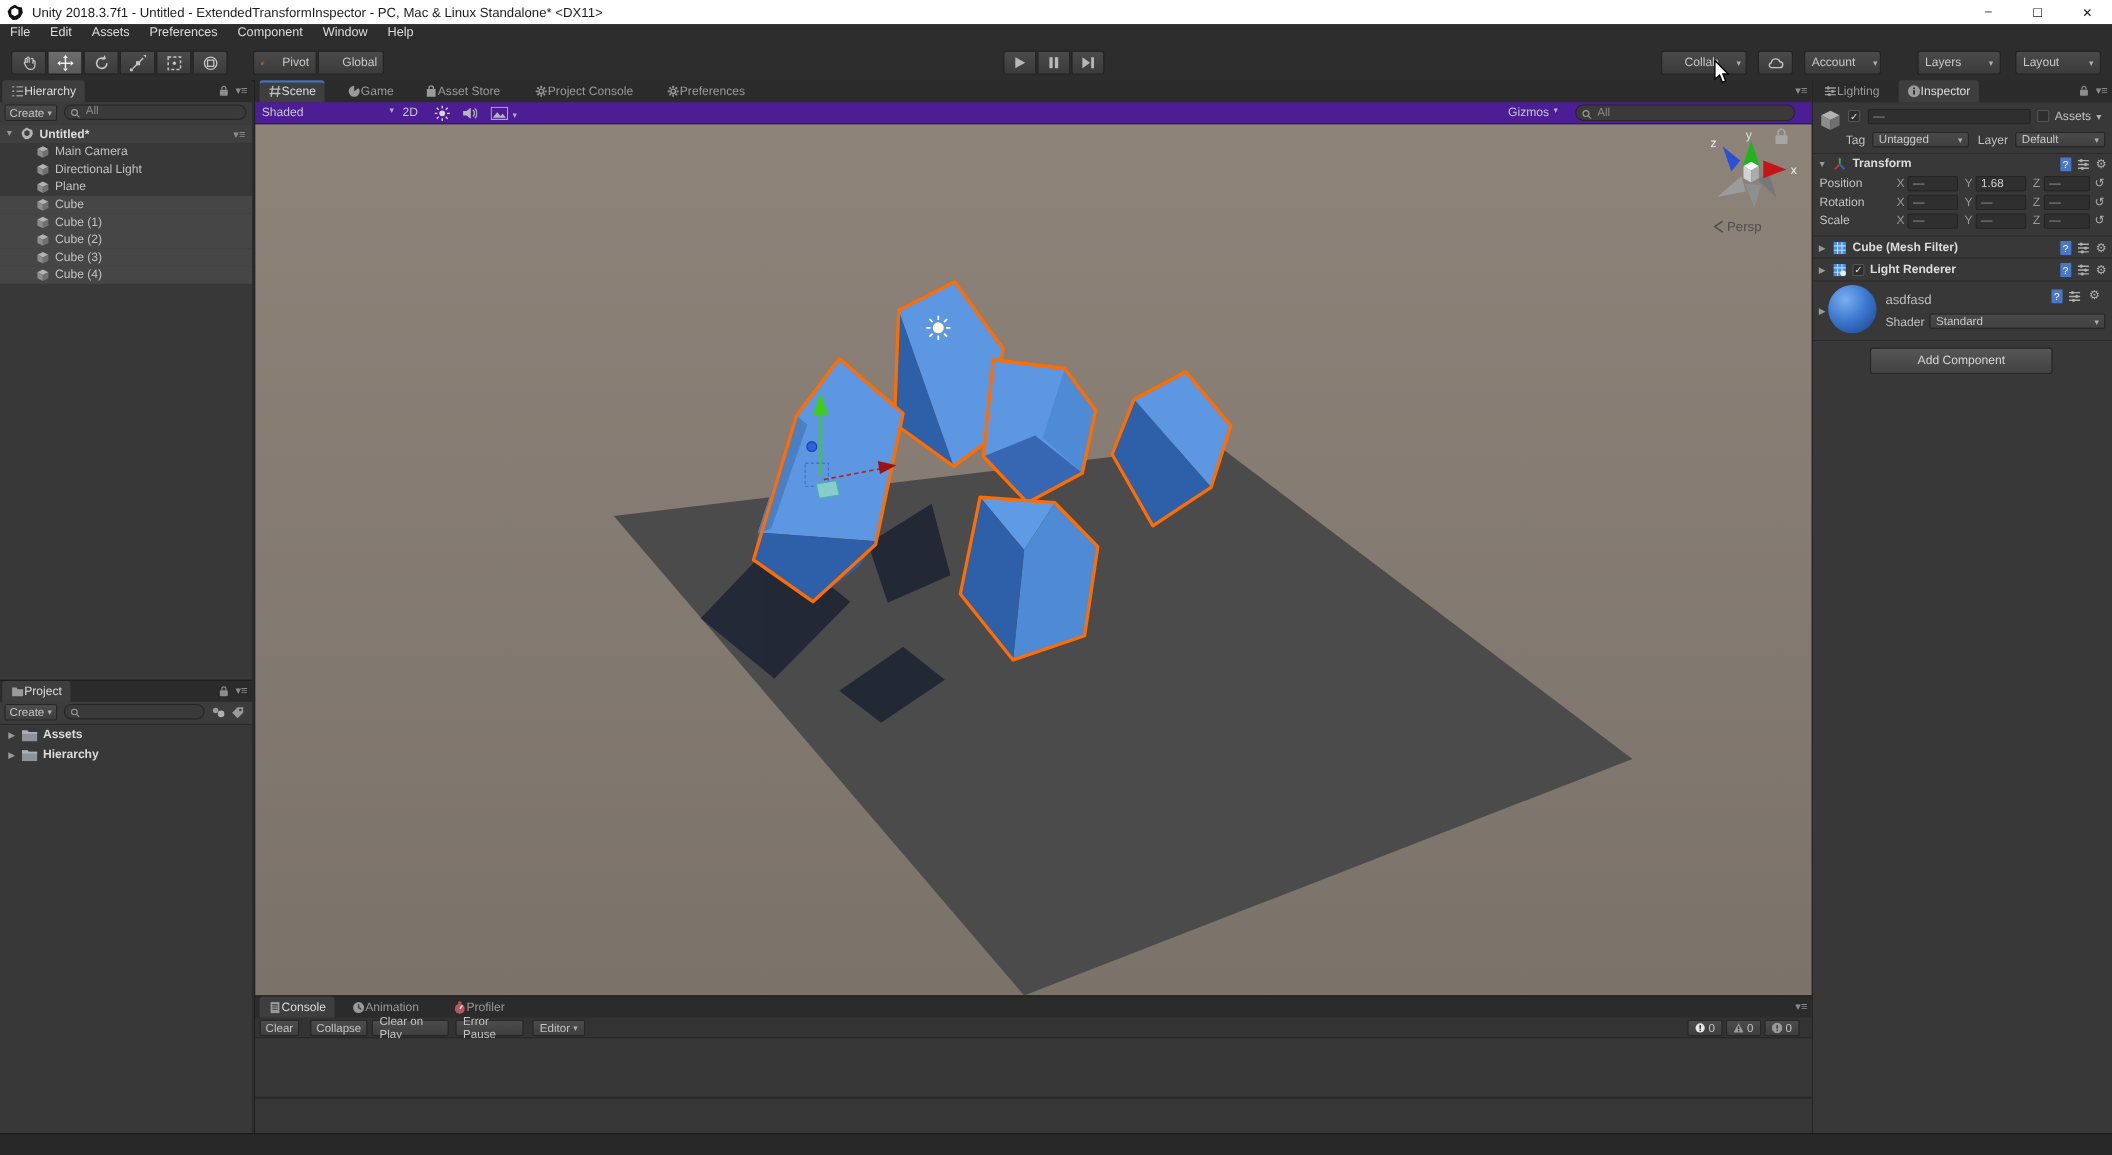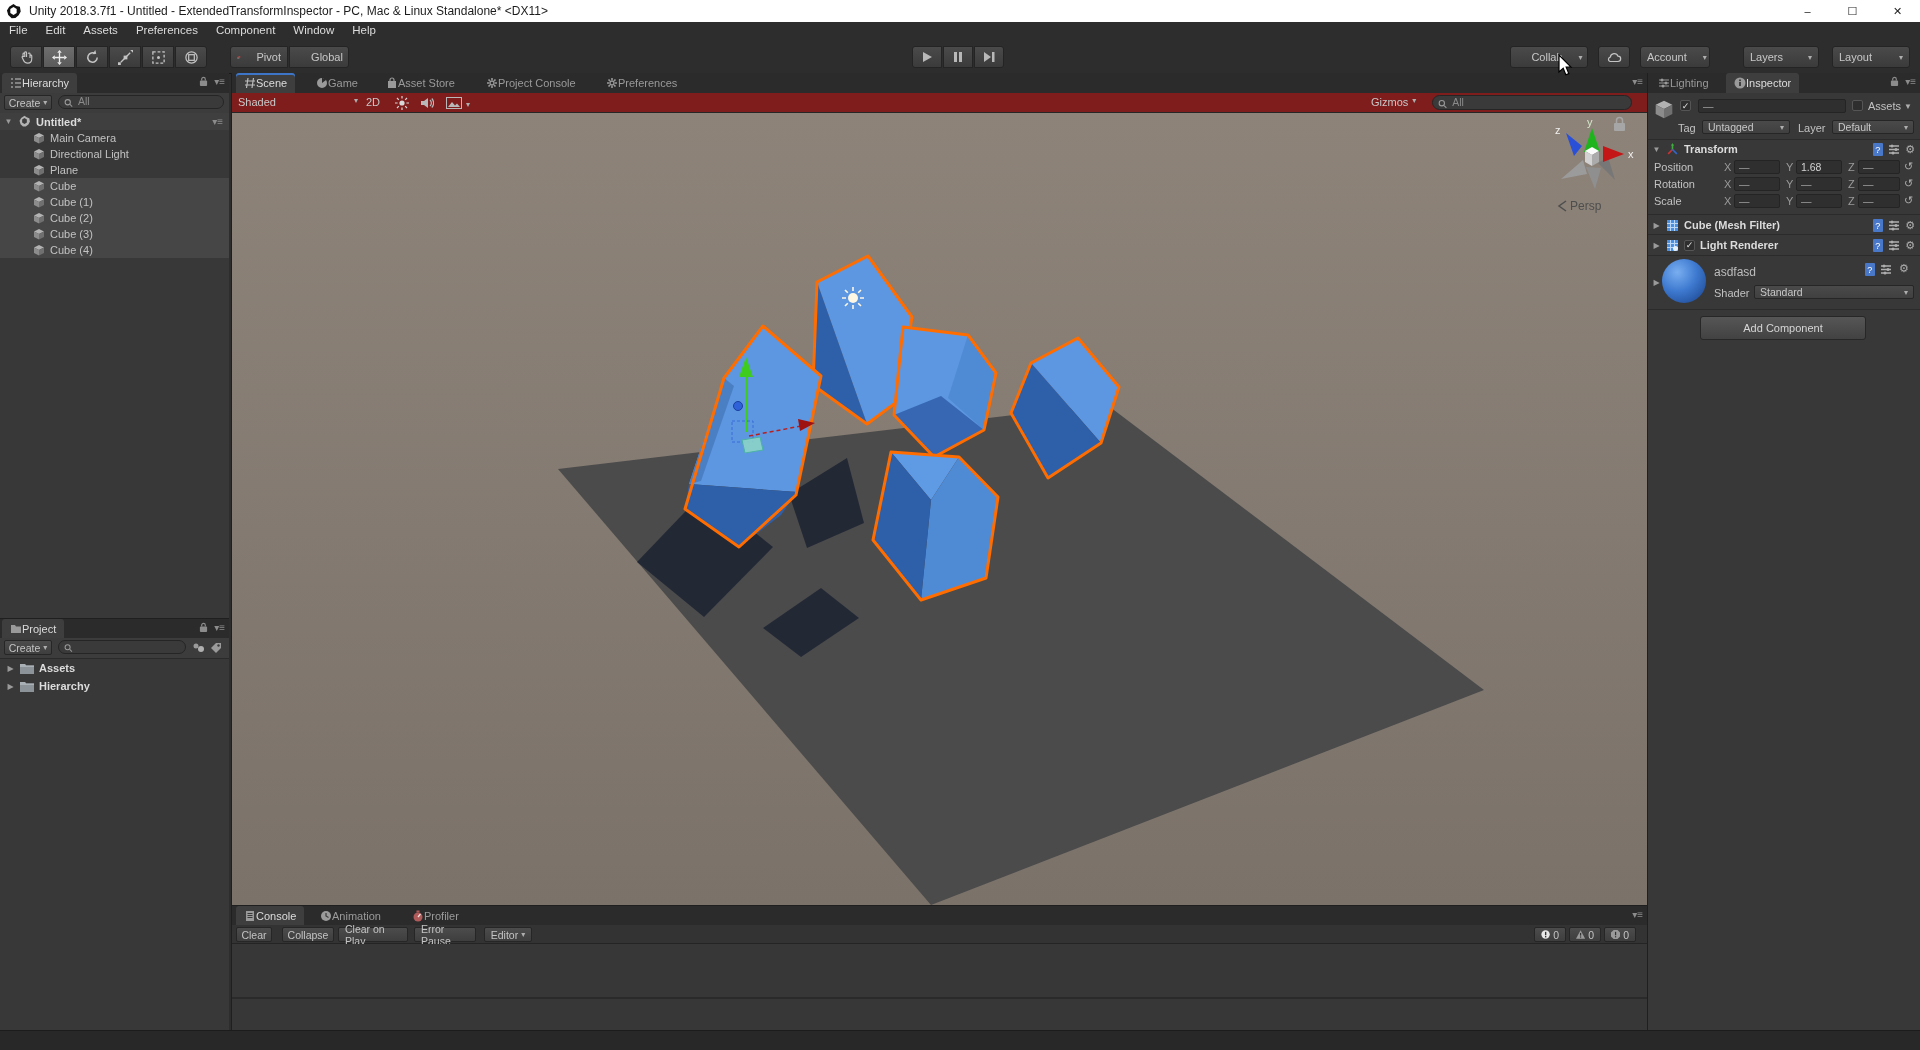--- a/index.html
+++ b/index.html
@@ -396,21 +396,21 @@
               <path d="M6 1v2M6 9v2M1 6h2M9 6h2M2.5 2.5l1.4 1.4M8.1 8.1l1.4 1.4M9.5 2.5L8.1 3.9M3.9 8.1L2.5 9.5"></path>
             </g>
           </svg>
         <span>Preferences</span>
       </div>
       <div class="winicons">
           <span>▾≡</span>
         </div>
     </div>
 
-    <div class="abs" style="left:0;top:20px;width:1415px;height:20px;background:#7f1d1d;border-bottom:1px solid #262626;box-sizing:border-box">
+    <div class="abs" style="left:0;top:20px;width:1415px;height:20px;background:#4c1d95;border-bottom:1px solid #262626;box-sizing:border-box">
       <div class="abs" style="left:6px;top:3px;width:120px;display:flex;justify-content:space-between;color:#c8c8c8">
         <span>Shaded</span>
           <span class="caret">▾</span>
       </div>
       <div class="abs" style="left:134px;top:3px;color:#c8c8c8">2D</div>
       <svg class="abs" style="left:163px;top:3px" width="14" height="14" viewBox="0 0 14 14">
           <circle cx="7" cy="7" r="2.6" fill="#d8d8d8"></circle>
           <g stroke="#d8d8d8" stroke-width="1.2">
             <path d="M7 0v2.6M7 11.4V14M0 7h2.6M11.4 7H14M2 2l1.8 1.8M10.2 10.2L12 12M12 2l-1.8 1.8M3.8 10.2L2 12"></path>
           </g>

